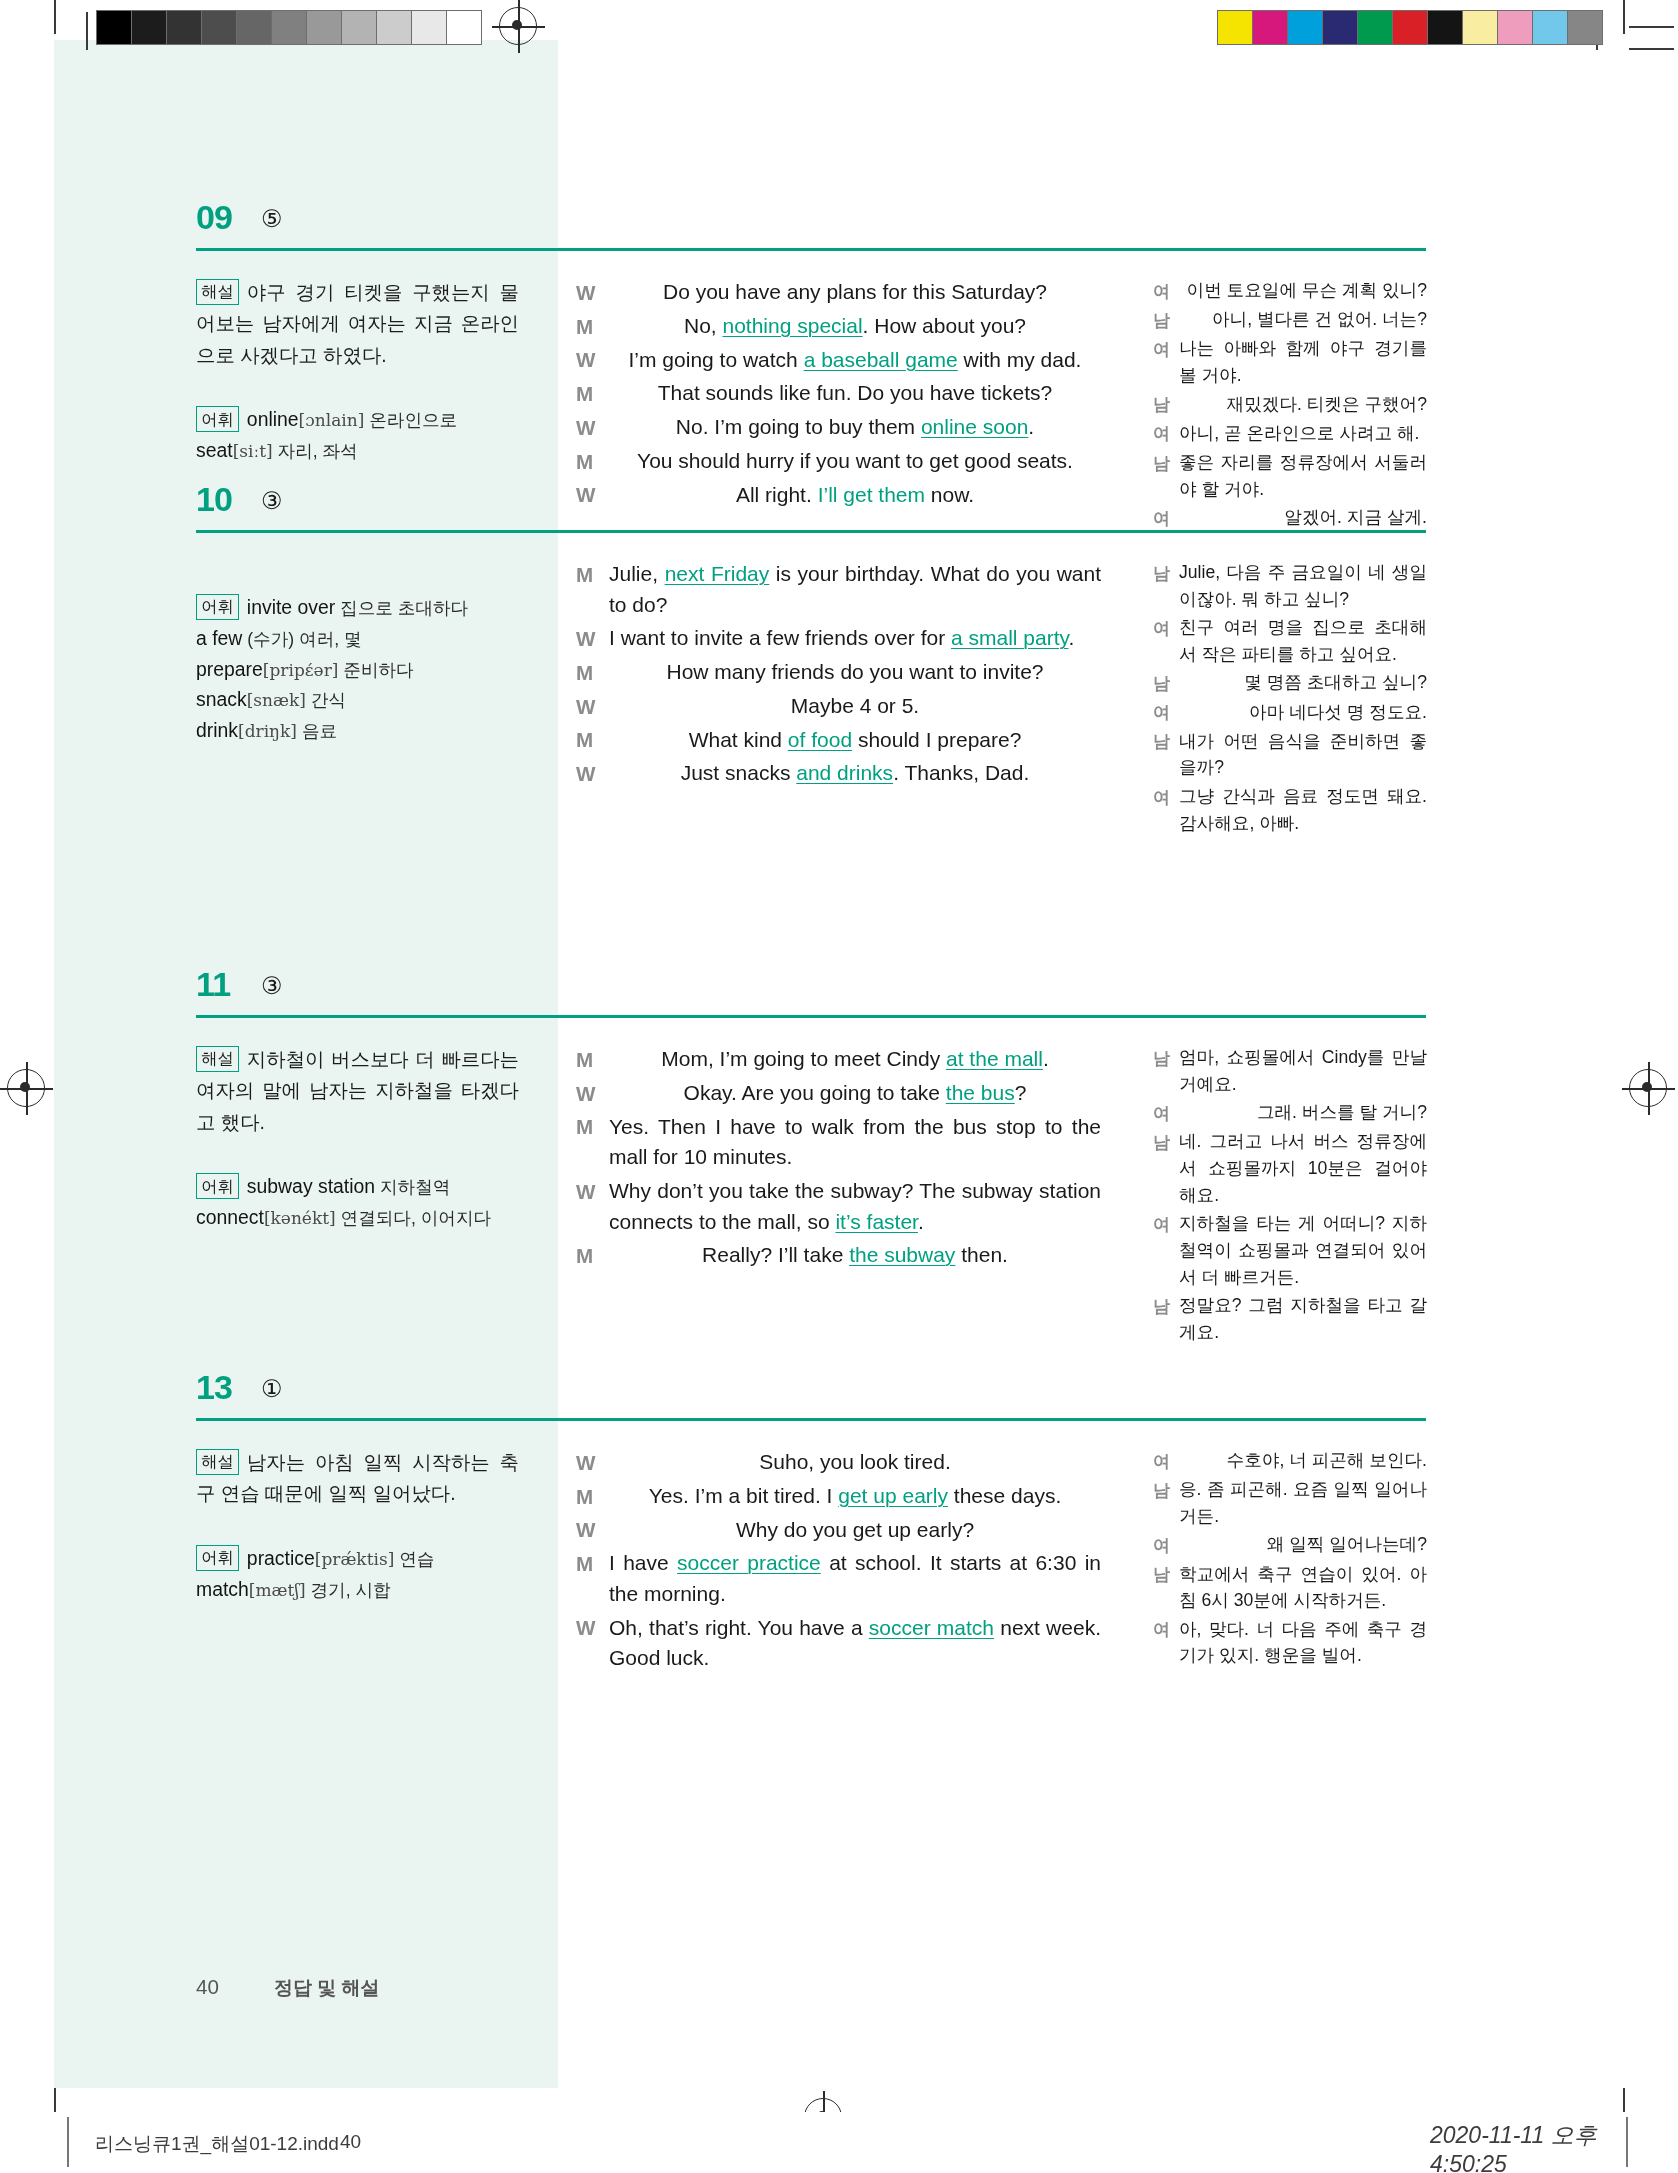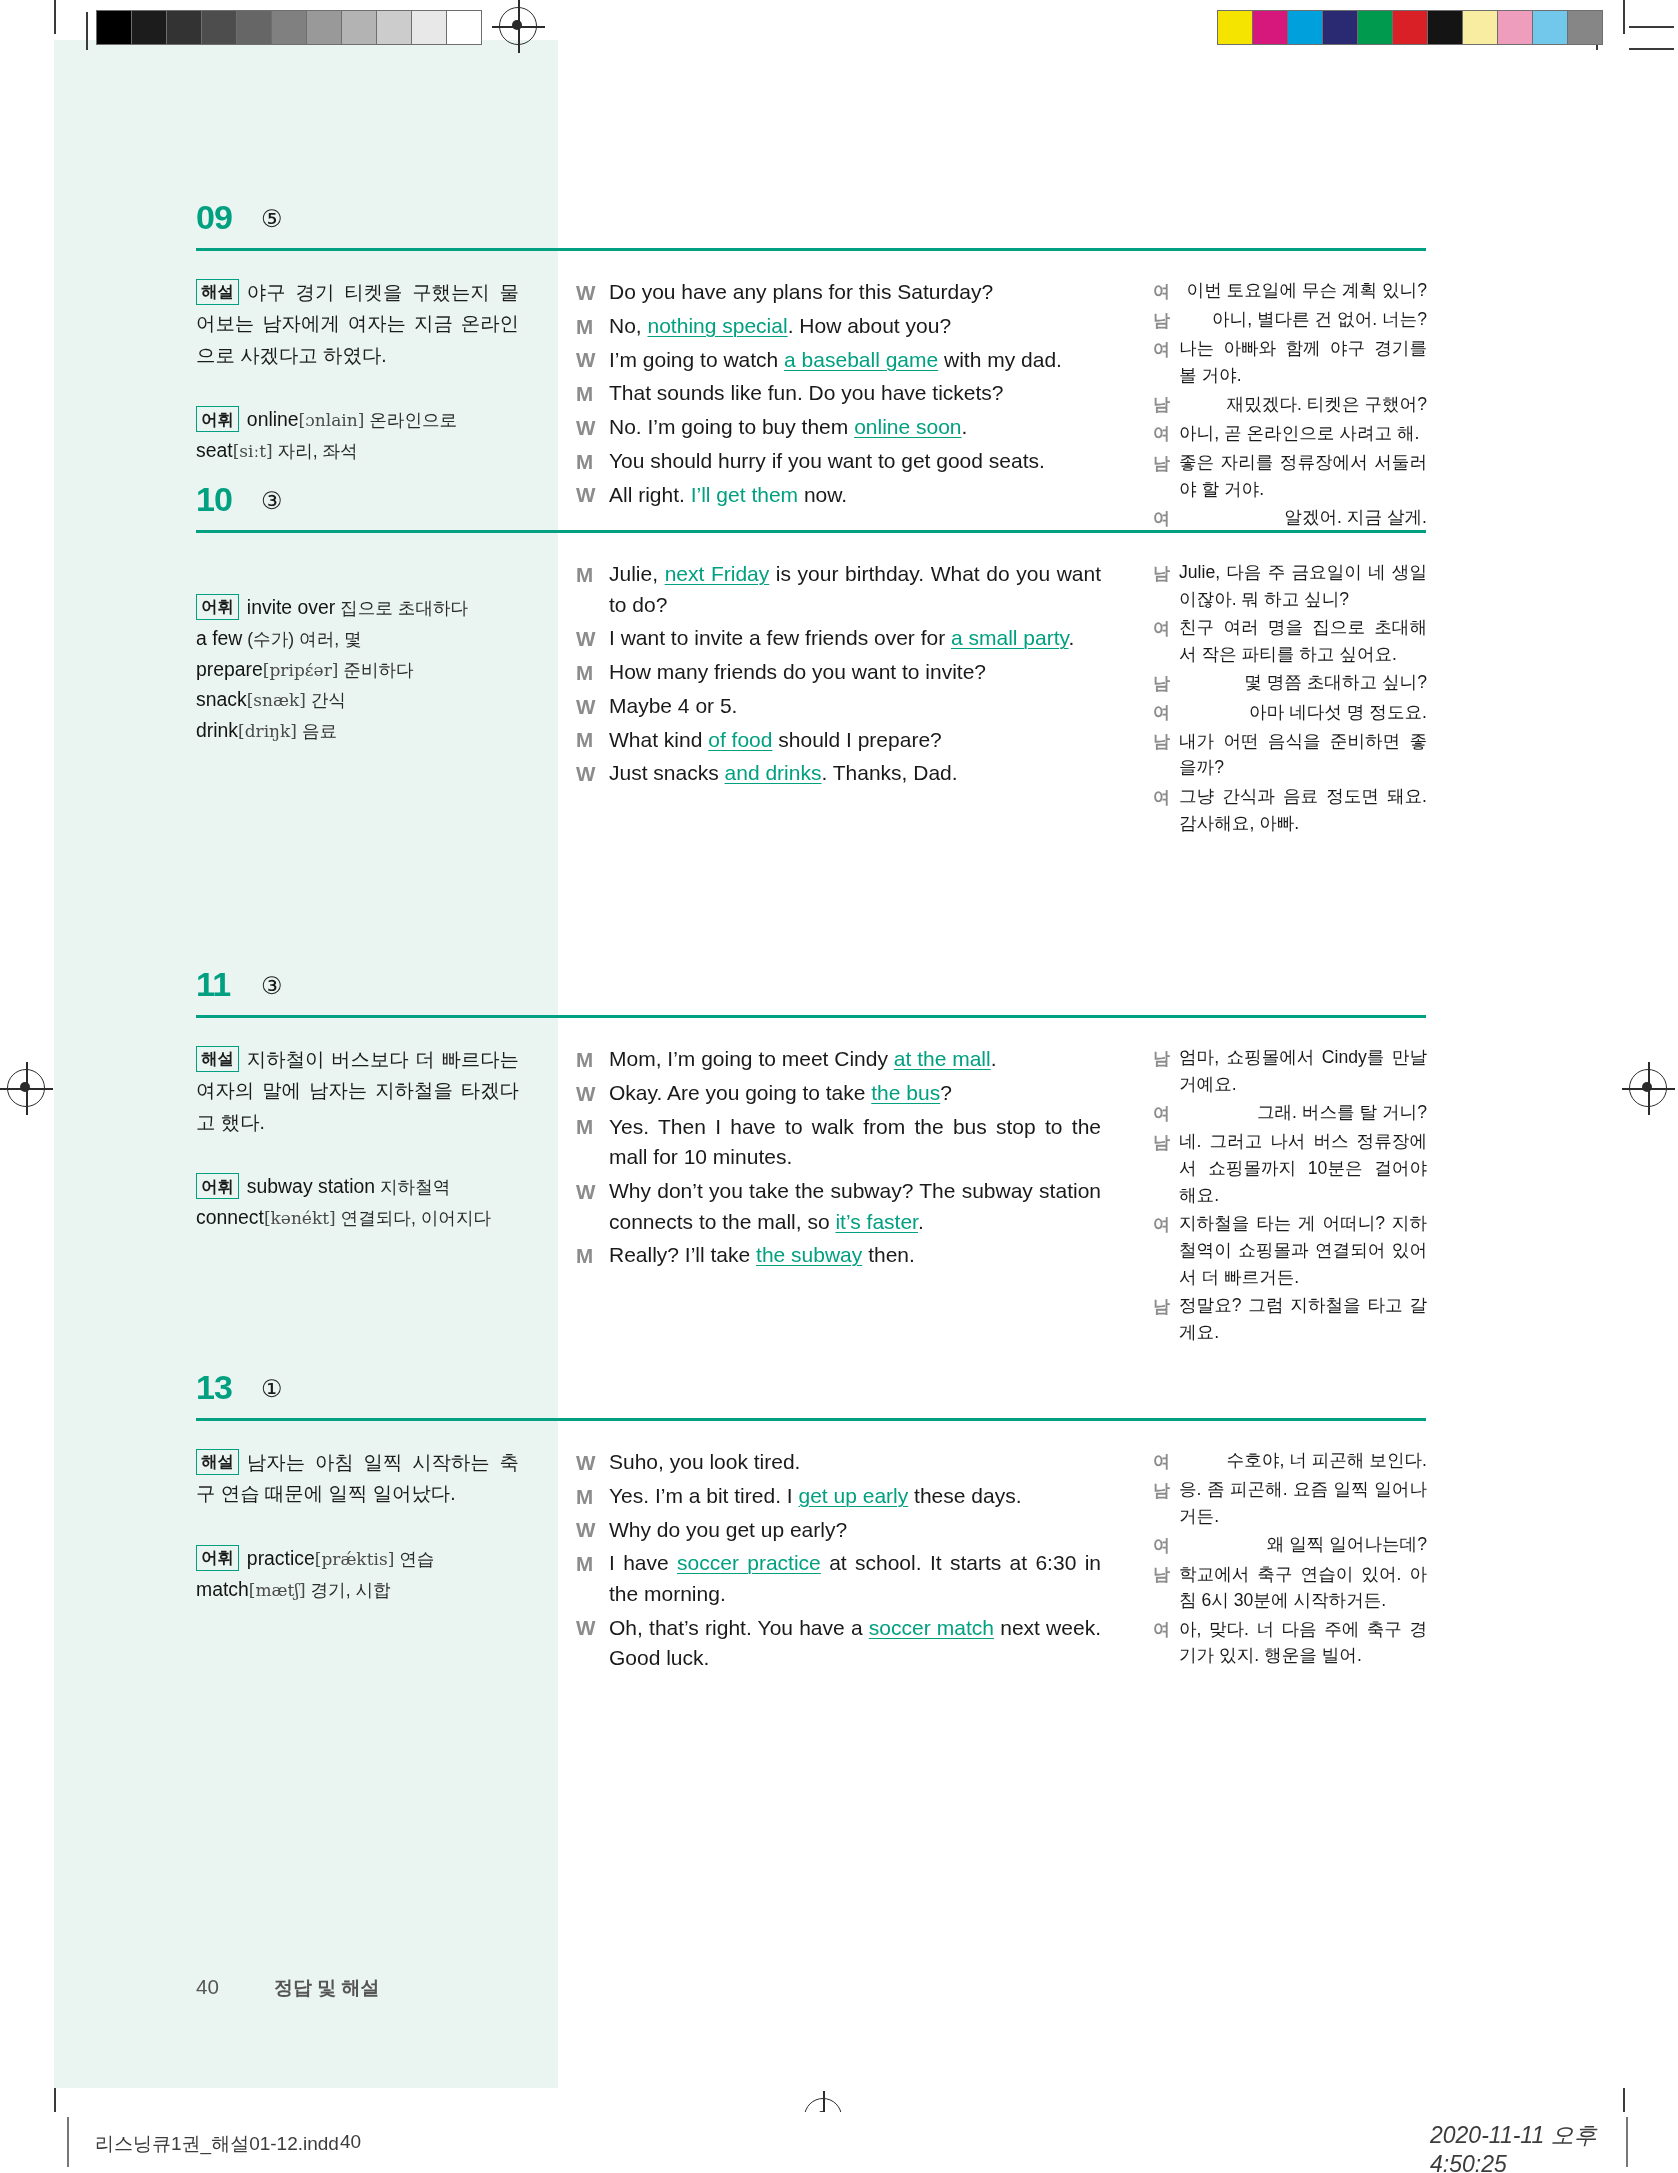--- a/index.html
+++ b/index.html
@@ -46,41 +46,41 @@
   }
   .q-rule{position:absolute;left:0;top:48px;width:1230px;height:3.4px;background:#00a080;}
 
   .q-body{position:relative;margin-top:24px;}
 
   
   .col-left{position:absolute;left:0;top:0;width:323px;}
   .tag{
     display:inline-block;border:1.3px solid #00a080;color:#1c1c1c;
     font-size:16.3px;line-height:1;padding:3.4px 4.3px 4.3px 4.3px;margin-right:7.7px;
-    vertical-align:1.7px;font-weight:700;
+    vertical-align:1.7px;font-weight:400;
     background:transparent;
   }
   .haesul-text{font-size:19.4px;line-height:1.62;color:#1c1c1c;text-align:justify;text-justify:inter-character;}
   .vocab{margin-top:33px;font-size:19.4px;line-height:1.58;color:#1c1c1c;}
   .vocab .w{font-weight:400;color:#141414;}
   .vocab .ipa{font-family:"DejaVu Serif",serif;font-size:17px;color:#4a4a4a;}
   .vocab .kr{font-size:17.6px;color:#2a2a2a;}
 
   
   .col-mid{position:absolute;left:380px;top:0;width:525px;}
   .line{display:flex;margin-bottom:2.6px;}
   .spk{
     width:33px;flex:0 0 33px;font-size:20.6px;font-weight:bold;color:#8c8c8c;
     line-height:1.47;padding-top:0.9px;
   }
   .utt{
     flex:1;font-size:21px;line-height:1.47;color:#1a1a1a;
     text-align:justify;text-justify:inter-word;
   }
-  .utt.nojust{text-align:left;}
+  .utt.nojust{text-align:center;}
   .hl-u{color:#00a080;text-decoration:underline;text-underline-offset:3.4px;text-decoration-thickness:1.3px;}
   .hl-p{color:#00a080;}
 
   
   .col-right{position:absolute;left:957px;top:0;width:274px;}
   .kline{display:flex;margin-bottom:1.7px;}
   .kspk{width:26px;flex:0 0 26px;font-size:17px;font-weight:bold;color:#8c8c8c;line-height:1.52;padding-top:1.7px;}
   .ktext{flex:1;font-size:17.6px;line-height:1.52;color:#1a1a1a;text-align:justify;text-justify:inter-character;}
   .ktext.nojust{text-align:right;}
 

